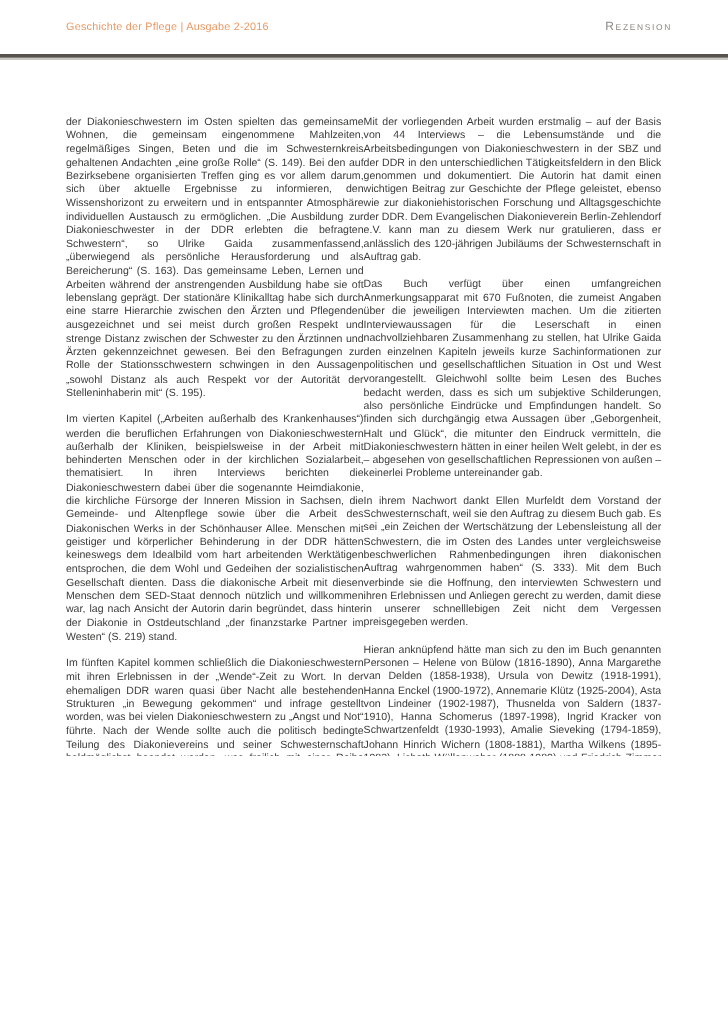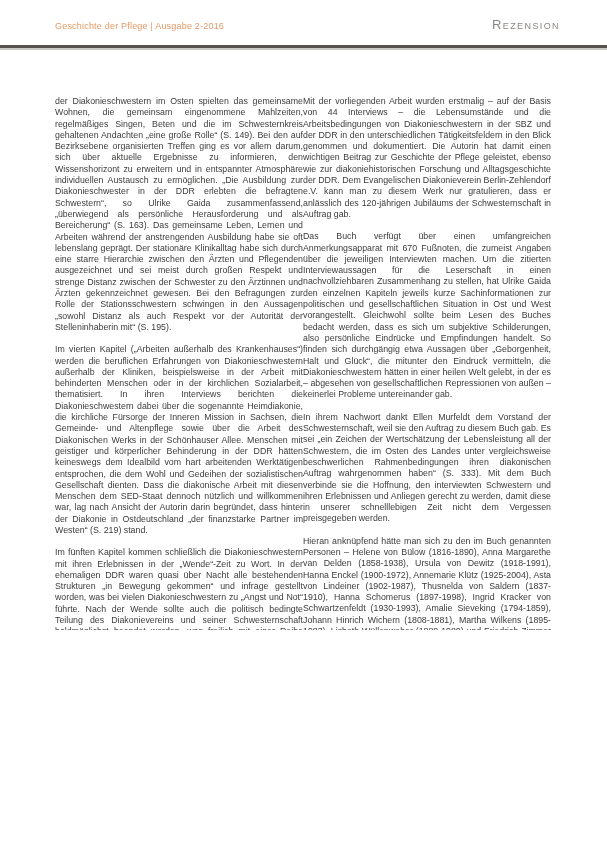--- a/index.html
+++ b/index.html
@@ -11,21 +11,21 @@
     color:#3b3b3a;
     overflow:hidden;
   }
   
   .header {
     position:absolute; top:17px; left:55px; right:47px;
     display:flex; justify-content:space-between; align-items:baseline;
   }
   .journal-title { color:#e59a66; font-size:9px; letter-spacing:0.2px; }
   .section-label {
-    color:#8b8783; font-size:13px;
+    color:#8b8783; font-size:10px;
     font-variant:small-caps; letter-spacing:1.4px;
   }
   .header-rule {
     position:absolute; top:45px; left:0; width:607px; height:2.5px;
     background:#56534e; border-bottom:2px solid #cac8c4;
   }
   
   .columns {
     position:absolute; top:96px; left:55px; width:506px;
     display:flex; gap:0;

